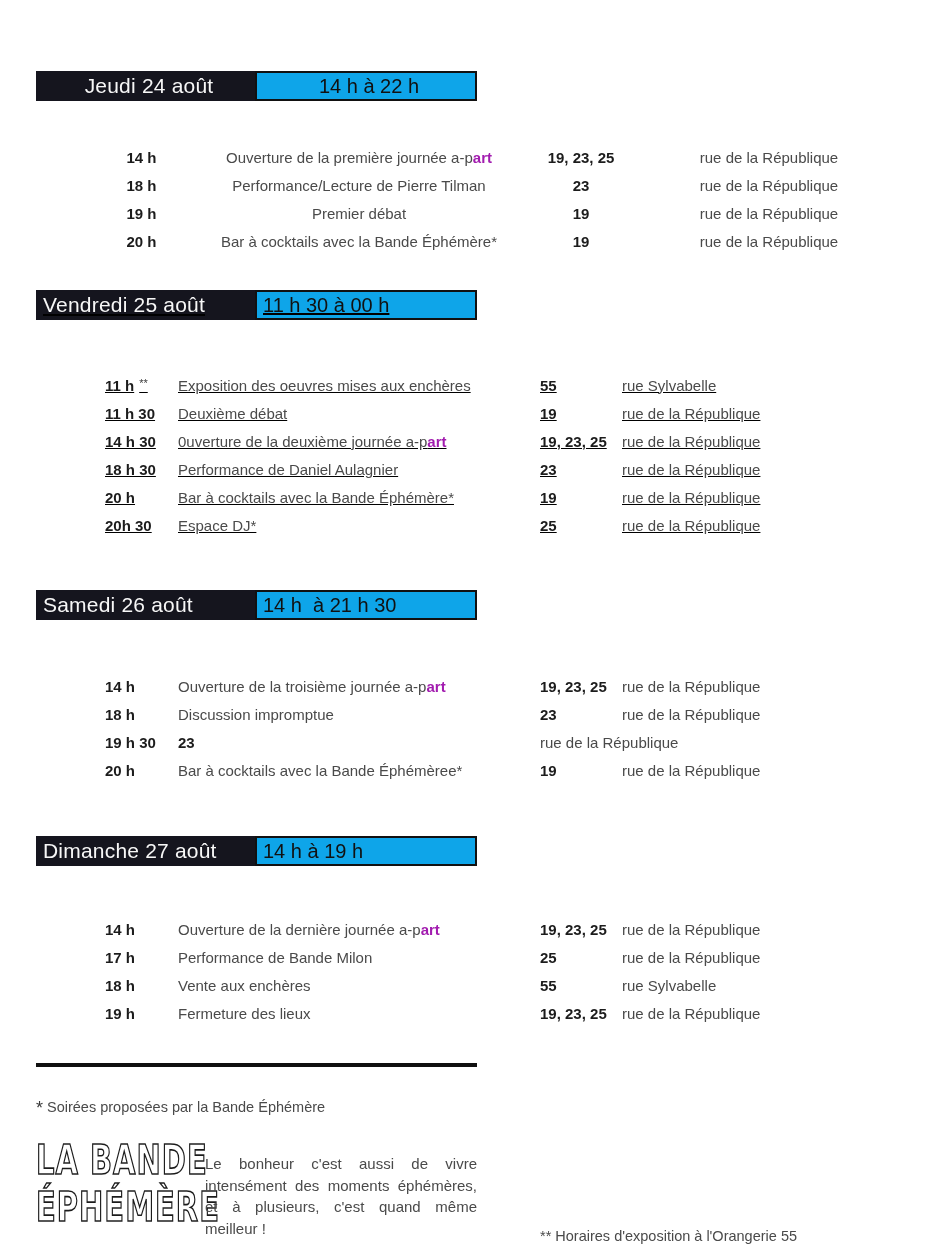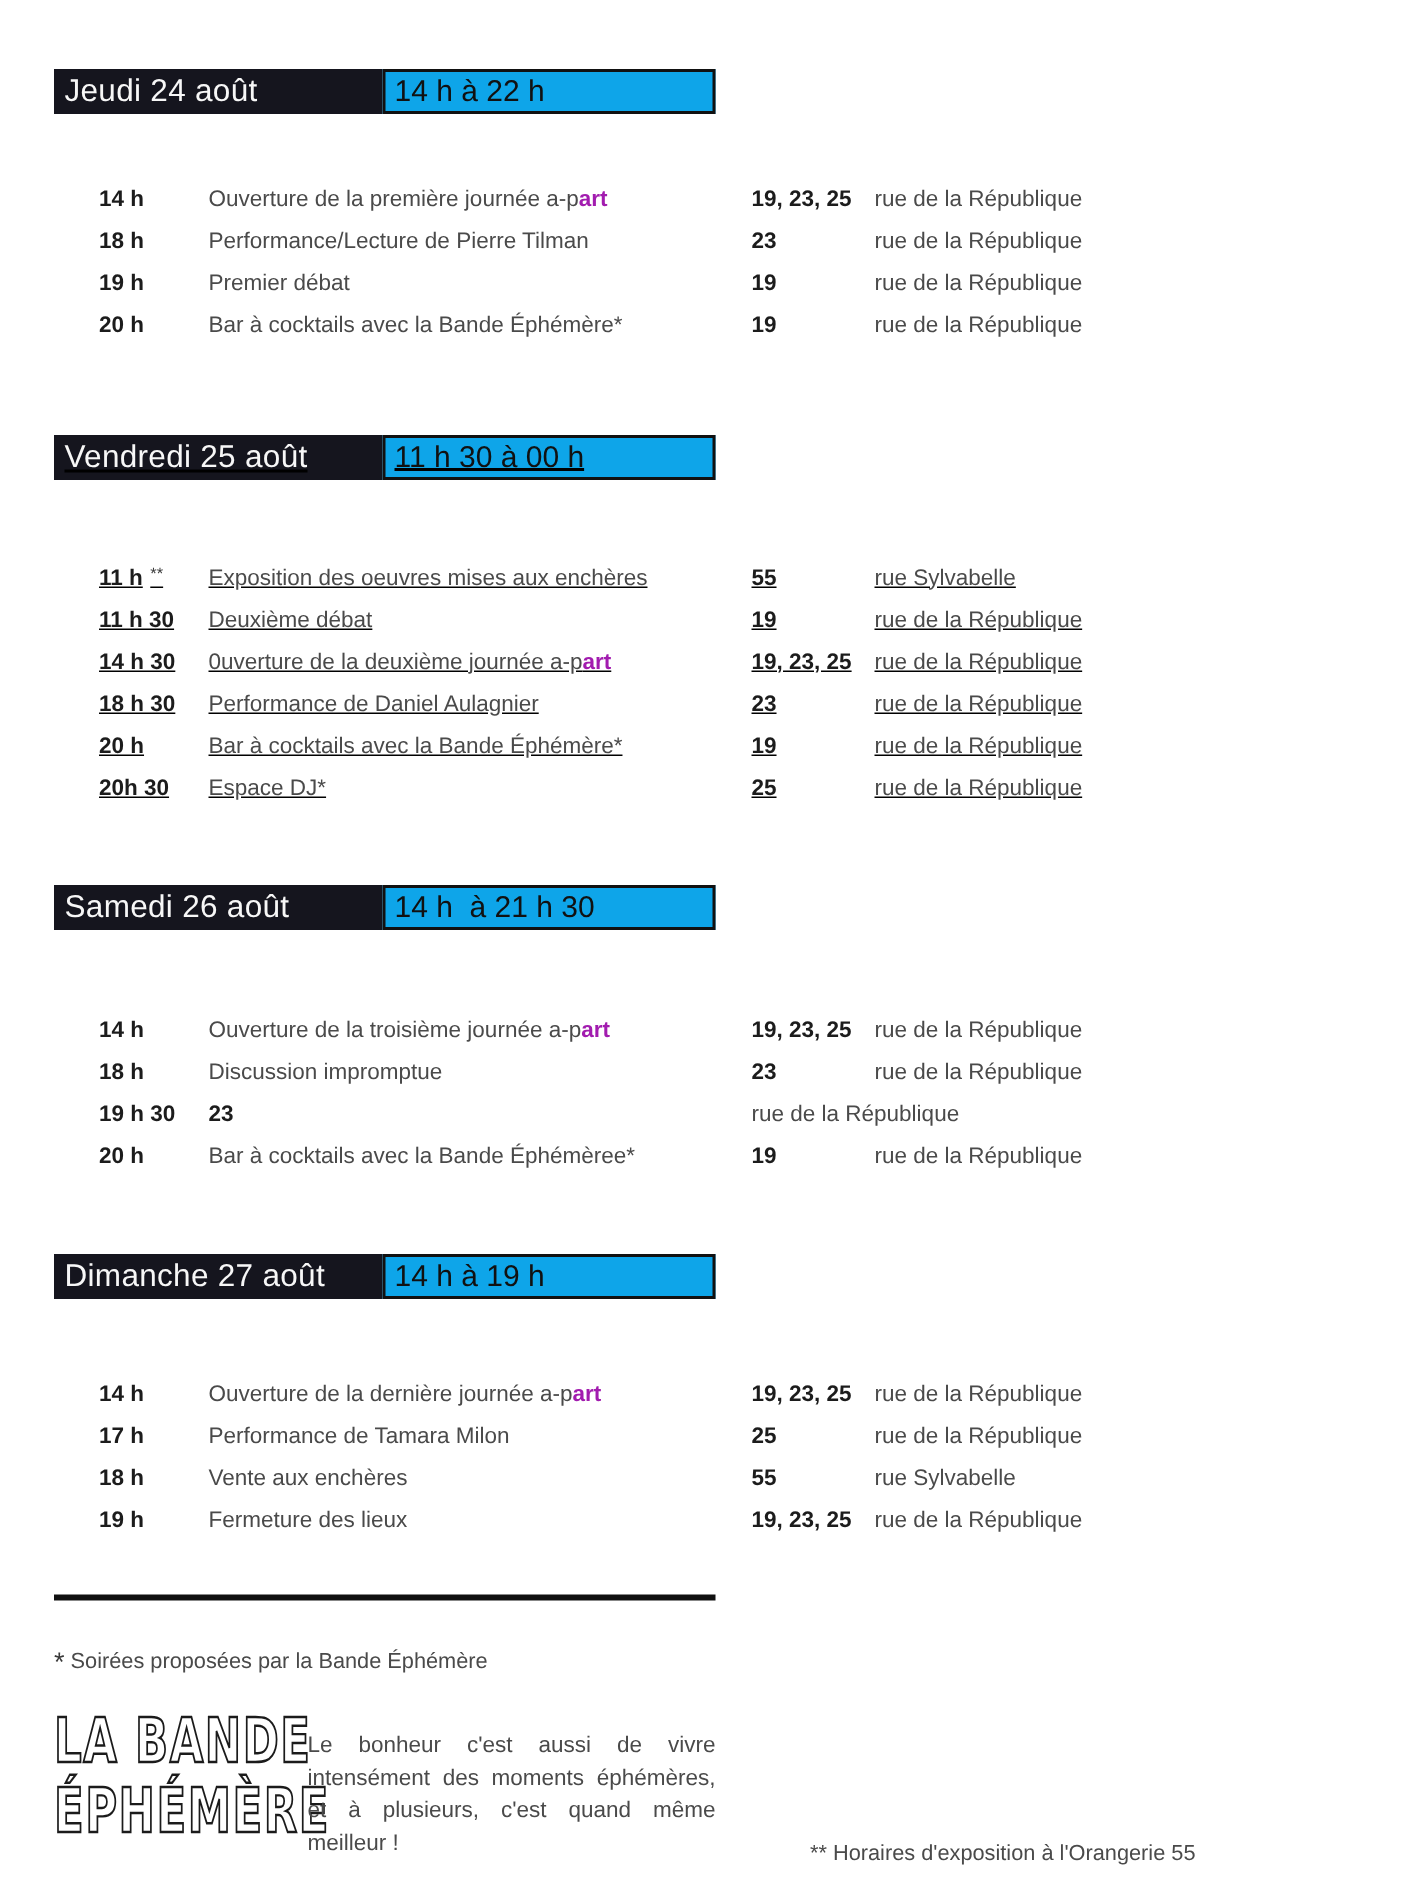--- a/index.html
+++ b/index.html
@@ -5,40 +5,40 @@
   html,body{margin:0;padding:0;background:#fff;}
   .page{
     position:relative;
     width:947px;height:1253px;
     background:#fff;
     font-family:"Liberation Sans","DejaVu Sans",sans-serif;
     overflow:hidden;
   }
   
   .section{position:absolute;left:36px;width:880px;}
-  .s1{top:46px;}  .s1 .rows{margin-top:42px;}
+  .s1{top:71px;text-align:center;}  .s1 .rows{margin-top:42px;}
   .s2{top:290px;text-decoration:underline;} .s2 .rows{margin-top:51px;}
   .s3{top:590px;} .s3 .rows{margin-top:52px;}
   .s4{top:836px;} .s4 .rows{margin-top:49px;}
 
   .sec-header{display:flex;height:30px;width:441px;}
   .day-box{
     box-sizing:border-box;width:219px;height:30px;
     background:#15151e;color:#f7f7f7;
     font-size:21px;line-height:29px;padding-left:7px;
     letter-spacing:.2px;white-space:pre;
   }
   .hours-box{
     box-sizing:border-box;width:222px;height:30px;
     background:#0ea5e9;border:2px solid #111;
     color:#111;font-size:20px;line-height:26px;
     padding-left:6px;font-weight:500;white-space:pre;
   }
 
-  .rows{margin-left:30px;}
+  .rows{margin-left:69px;}
   .row{
     display:grid;
     grid-template-columns:73px 362px 82px auto;
     height:28px;align-items:center;
     font-size:15px;
   }
   .c-time{font-weight:bold;color:#1c1c1c;white-space:pre;}
   .c-time .sup{font-size:11px;vertical-align:4px;margin-left:5px;font-weight:normal;color:#3a3a3a;}
   .c-title{color:#4a4a4a;white-space:pre;}
   .c-title b{color:#a21caf;}
@@ -196,21 +196,21 @@
     </div>
     <div class="rows">
           <div class="row">
             <div class="c-time">14 h</div>
             <div class="c-title">Ouverture de la dernière journée a-p<b>art</b></div>
             <div class="c-num">19, 23, 25</div>
             <div class="c-street">rue de la République</div>
           </div>
           <div class="row">
             <div class="c-time">17 h</div>
-            <div class="c-title">Performance de Tamara Milon</div>
+            <div class="c-title">Performance de Bande Milon</div>
             <div class="c-num">25</div>
             <div class="c-street">rue de la République</div>
           </div>
           <div class="row">
             <div class="c-time">18 h</div>
             <div class="c-title">Vente aux enchères</div>
             <div class="c-num">55</div>
             <div class="c-street">rue Sylvabelle</div>
           </div>
           <div class="row">

